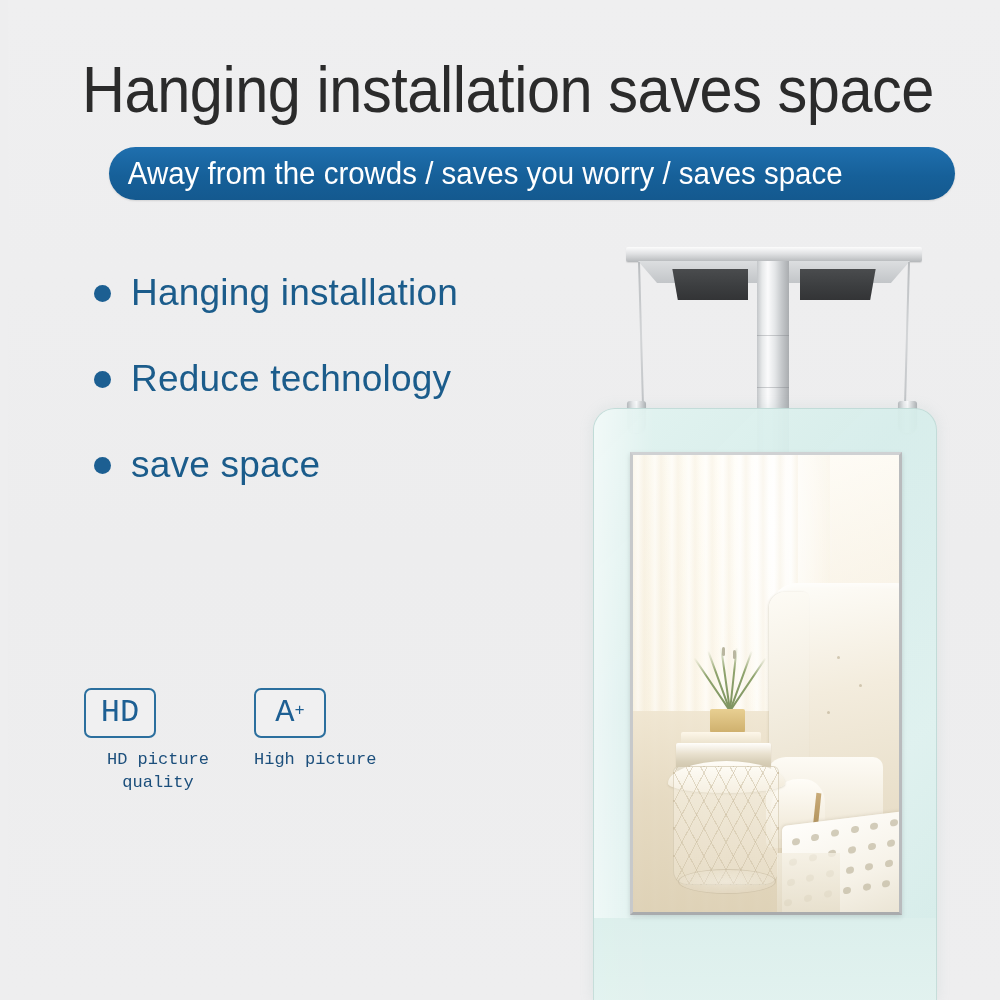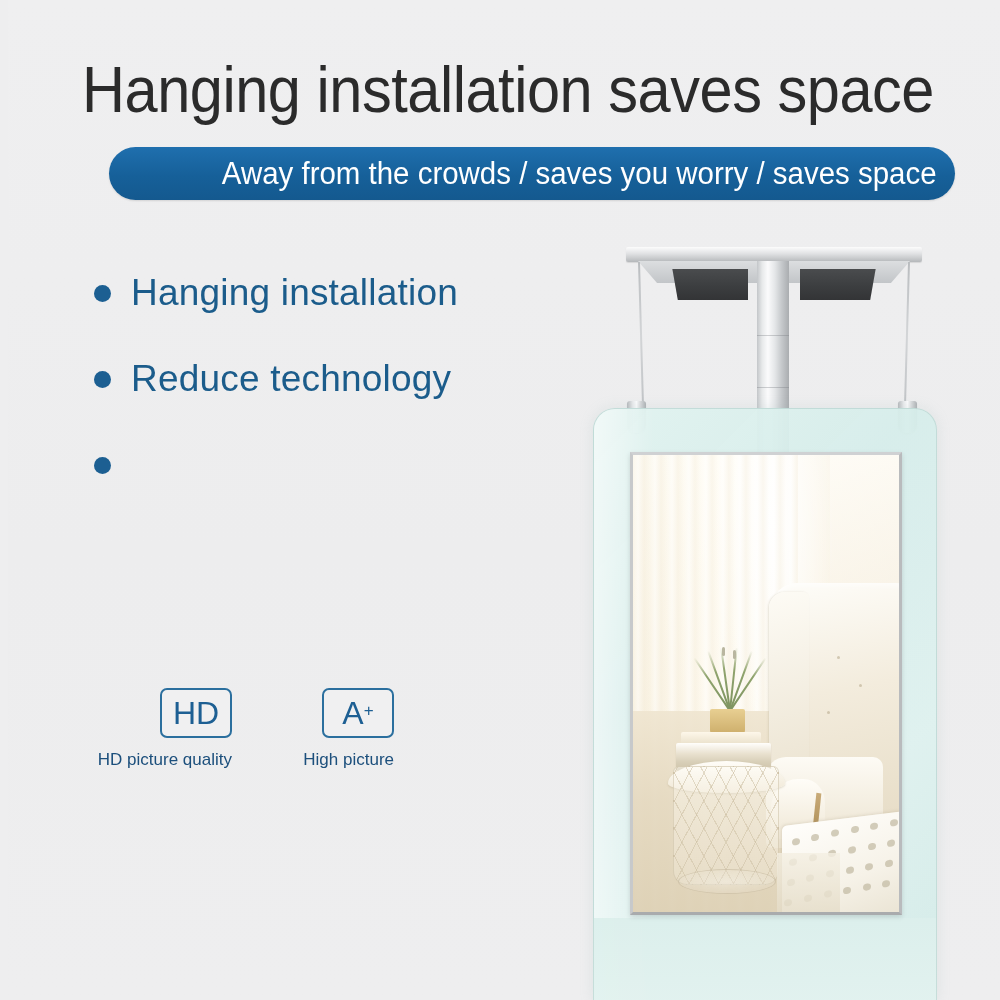--- a/index.html
+++ b/index.html
@@ -44,21 +44,21 @@
   .banner {
     position: absolute;
     left: 101px; top: 147px;
     width: 846px;
     height: 53px;
     border-radius: 27px;
     background: linear-gradient(180deg, #1f6fae 0%, #166099 55%, #14598f 100%);
     box-shadow: 0 1px 2px rgba(0,0,0,0.12);
     display: flex;
     align-items: center;
-    justify-content: flex-end;
+    justify-content: flex-start;
   }
   .banner-text {
     color: #ffffff;
     font-size: 31px;
     line-height: 34px;
     font-weight: 400;
     white-space: nowrap;
     transform: scaleX(0.95);
   }
 
@@ -94,21 +94,22 @@
   .features {
     position: absolute;
     left: 76px; top: 688px;
     width: 520px;
     display: flex;
     align-items: flex-start;
   }
   .feature {
     display: flex;
     flex-direction: column;
-    align-items: flex-end;
+    align-items: flex-start;
+    font-family: Liberation Mono, monospace;
   }
   .feature-0 { width: 148px; margin-right: 22px; }
   .feature-1 { width: 140px; margin-right: 22px; }
   .feature-2 { width: 172px; }
 
   .badge-box {
     width: 72px;
     height: 50px;
     border: 2px solid #2b6f9e;
     border-radius: 7px;
@@ -519,20 +520,21 @@
     <div class="bullet-row">
       <span class="bullet-dot"></span>
       <span class="bullet-label">Hanging installation</span>
     </div>
     <div class="bullet-row">
       <span class="bullet-dot"></span>
       <span class="bullet-label">Reduce technology</span>
     </div>
     <div class="bullet-row">
       <span class="bullet-dot"></span>
+      <span class="bullet-label">save space</span>
     </div>
   </div>
 
   <div class="features">
 
     <div class="feature feature-0">
       <div class="badge-box">
         <span class="badge-text">HD</span>
       </div>
       <div class="feature-caption">HD picture quality</div>

